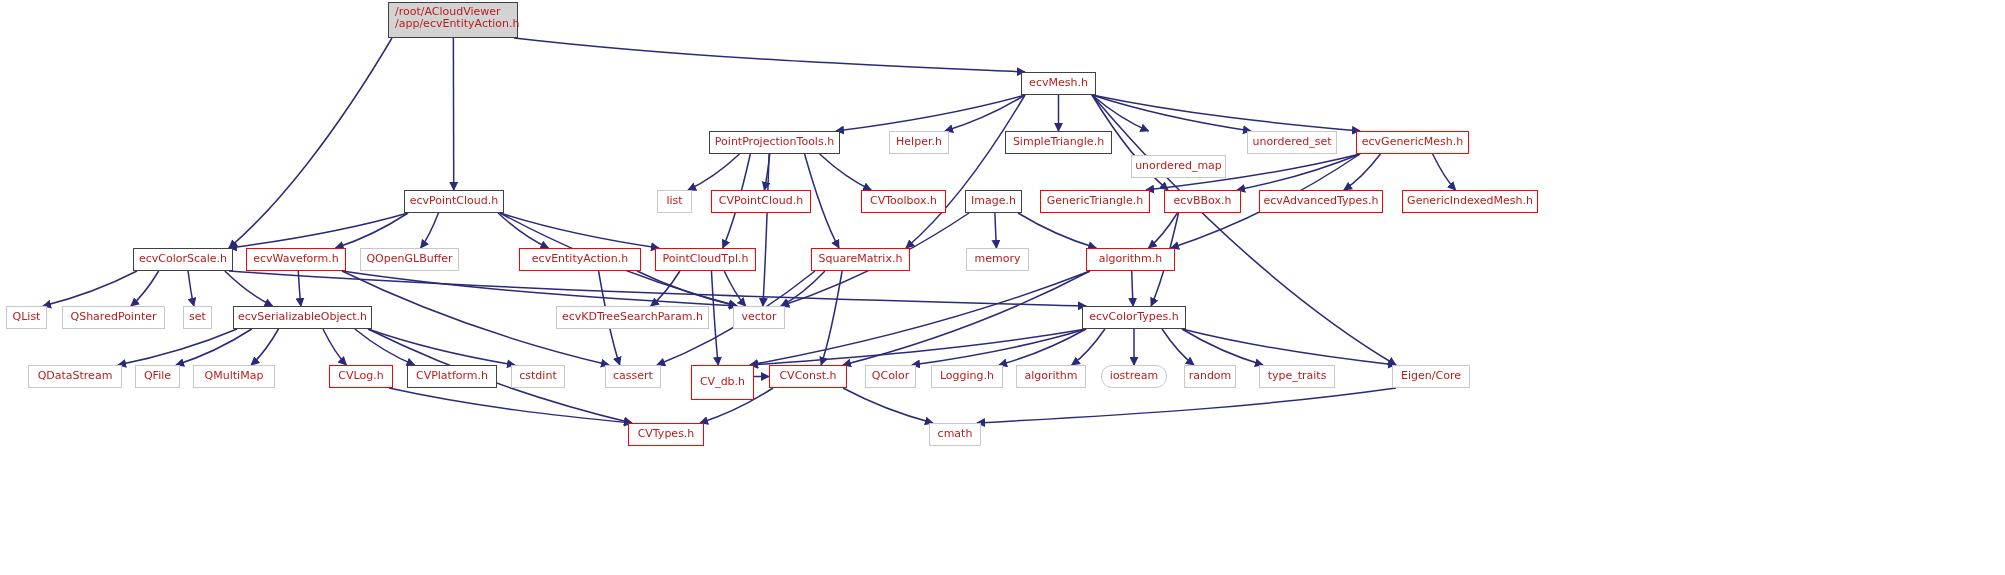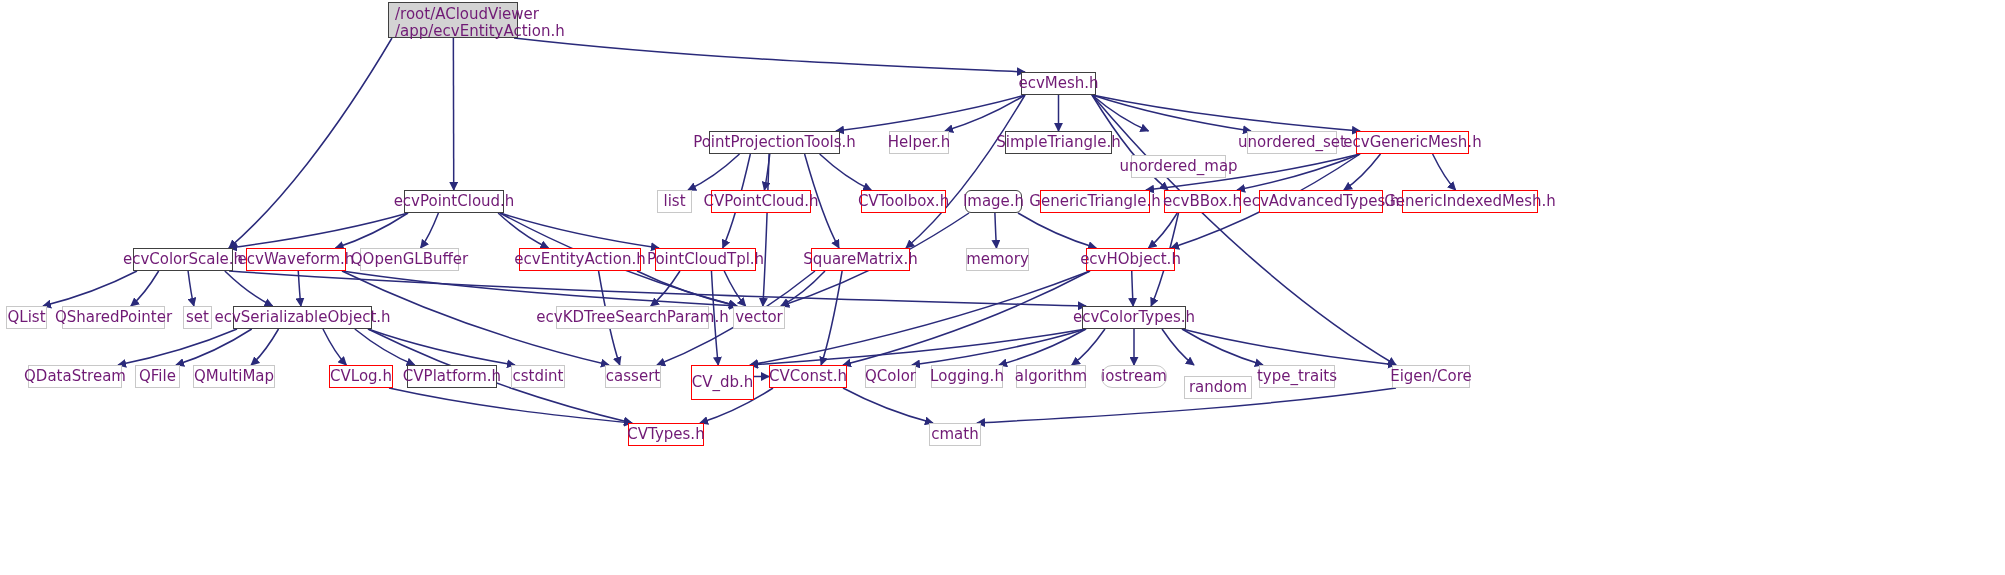--- a/index.html
+++ b/index.html
@@ -12,23 +12,23 @@
   }
   svg#edges{position:absolute;left:0;top:0;width:2005px;height:575px;}
   .node{
     position:absolute;
     box-sizing:border-box;
     display:flex;
     align-items:center;
     justify-content:center;
     text-align:center;
     background:#ffffff;
-    font-size:15px;
+    font-size:11px;
     line-height:1.12;
-    color:#701a75;
+    color:#b91c1c;
     white-space:pre;
     letter-spacing:0px;
   }
   .node.plain{border:1px solid #c8c8c8;}
   .node.black{border:1.6px solid #404040;}
   .node.red{border:1.6px solid #ff0000;}
   .node.root{border:1.6px solid #404040;background:#d3d3d3;}
   .node span{display:block;}
 </style>
 </head>
@@ -121,52 +121,52 @@
       <div class="node black" style="left: 709px; top: 131px; width: 131px; height: 23px;"><span>PointProjectionTools.h</span></div>
       <div class="node plain" style="left: 889px; top: 131px; width: 60px; height: 23px;"><span>Helper.h</span></div>
       <div class="node black" style="left: 1005px; top: 131px; width: 107px; height: 23px;"><span>SimpleTriangle.h</span></div>
       <div class="node plain" style="left: 1131px; top: 131px; width: 95px; height: 23px; margin-top: 24px;"><span>unordered_map</span></div>
       <div class="node plain" style="left: 1247px; top: 131px; width: 90px; height: 23px;"><span>unordered_set</span></div>
       <div class="node red" style="left: 1356px; top: 131px; width: 113px; height: 23px;"><span>ecvGenericMesh.h</span></div>
       <div class="node black" style="left: 404px; top: 190px; width: 100px; height: 23px;"><span>ecvPointCloud.h</span></div>
       <div class="node plain" style="left: 657px; top: 190px; width: 35px; height: 23px;"><span>list</span></div>
       <div class="node red" style="left: 711px; top: 190px; width: 100px; height: 23px;"><span>CVPointCloud.h</span></div>
       <div class="node red" style="left: 861px; top: 190px; width: 85px; height: 23px;"><span>CVToolbox.h</span></div>
-      <div class="node black" style="left: 965px; top: 190px; width: 57px; height: 23px; border-radius: 6px;"><span>Image.h</span></div>
+      <div class="node black" style="left: 965px; top: 190px; width: 57px; height: 23px;"><span>Image.h</span></div>
       <div class="node red" style="left: 1040px; top: 190px; width: 110px; height: 23px;"><span>GenericTriangle.h</span></div>
       <div class="node red" style="left: 1164px; top: 190px; width: 77px; height: 23px;"><span>ecvBBox.h</span></div>
       <div class="node red" style="left: 1259px; top: 190px; width: 124px; height: 23px;"><span>ecvAdvancedTypes.h</span></div>
       <div class="node red" style="left: 1402px; top: 190px; width: 136px; height: 23px;"><span>GenericIndexedMesh.h</span></div>
       <div class="node black" style="left: 133px; top: 248px; width: 100px; height: 23px;"><span>ecvColorScale.h</span></div>
       <div class="node red" style="left: 246px; top: 248px; width: 100px; height: 23px;"><span>ecvWaveform.h</span></div>
       <div class="node plain" style="left: 360px; top: 248px; width: 99px; height: 23px;"><span>QOpenGLBuffer</span></div>
       <div class="node red" style="left: 519px; top: 248px; width: 122px; height: 23px;"><span>ecvEntityAction.h</span></div>
       <div class="node red" style="left: 655px; top: 248px; width: 101px; height: 23px;"><span>PointCloudTpl.h</span></div>
       <div class="node red" style="left: 811px; top: 248px; width: 99px; height: 23px;"><span>SquareMatrix.h</span></div>
       <div class="node plain" style="left: 966px; top: 248px; width: 63px; height: 23px;"><span>memory</span></div>
-      <div class="node red" style="left: 1086px; top: 248px; width: 89px; height: 23px;"><span>ecvHObject.h</span></div>
+      <div class="node red" style="left: 1086px; top: 248px; width: 89px; height: 23px;"><span>algorithm.h</span></div>
       <div class="node plain" style="left: 6px; top: 306px; width: 41px; height: 23px;"><span>QList</span></div>
       <div class="node plain" style="left: 62px; top: 306px; width: 103px; height: 23px;"><span>QSharedPointer</span></div>
       <div class="node plain" style="left: 183px; top: 306px; width: 29px; height: 23px;"><span>set</span></div>
       <div class="node black" style="left: 233px; top: 306px; width: 139px; height: 23px;"><span>ecvSerializableObject.h</span></div>
       <div class="node plain" style="left: 556px; top: 306px; width: 153px; height: 23px;"><span>ecvKDTreeSearchParam.h</span></div>
       <div class="node plain" style="left: 733px; top: 306px; width: 52px; height: 23px;"><span>vector</span></div>
       <div class="node black" style="left: 1082px; top: 306px; width: 104px; height: 23px;"><span>ecvColorTypes.h</span></div>
       <div class="node plain" style="left: 28px; top: 365px; width: 94px; height: 23px;"><span>QDataStream</span></div>
       <div class="node plain" style="left: 135px; top: 365px; width: 45px; height: 23px;"><span>QFile</span></div>
       <div class="node plain" style="left: 193px; top: 365px; width: 82px; height: 23px;"><span>QMultiMap</span></div>
       <div class="node red" style="left: 329px; top: 365px; width: 64px; height: 23px;"><span>CVLog.h</span></div>
       <div class="node black" style="left: 407px; top: 365px; width: 90px; height: 23px;"><span>CVPlatform.h</span></div>
       <div class="node plain" style="left: 511px; top: 365px; width: 54px; height: 23px;"><span>cstdint</span></div>
       <div class="node plain" style="left: 605px; top: 365px; width: 56px; height: 23px;"><span>cassert</span></div>
       <div class="node red" style="left: 691px; top: 365px; width: 63px; height: 35px;"><span>CV_db.h</span></div>
       <div class="node red" style="left: 769px; top: 365px; width: 78px; height: 23px;"><span>CVConst.h</span></div>
       <div class="node plain" style="left: 865px; top: 365px; width: 51px; height: 23px;"><span>QColor</span></div>
       <div class="node plain" style="left: 931px; top: 365px; width: 72px; height: 23px;"><span>Logging.h</span></div>
       <div class="node plain" style="left: 1016px; top: 365px; width: 70px; height: 23px;"><span>algorithm</span></div>
       <div class="node plain" style="left: 1101px; top: 365px; width: 66px; height: 23px; border-radius: 11px;"><span>iostream</span></div>
-      <div class="node plain" style="left: 1184px; top: 376px; width: 68px; height: 23px;"><span>random</span></div>
+      <div class="node plain" style="left: 1184px; top: 365px; width: 52px; height: 23px;"><span>random</span></div>
       <div class="node plain" style="left: 1259px; top: 365px; width: 76px; height: 23px;"><span>type_traits</span></div>
       <div class="node plain" style="left: 1392px; top: 365px; width: 78px; height: 23px;"><span>Eigen/Core</span></div>
       <div class="node red" style="left: 628px; top: 423px; width: 76px; height: 23px;"><span>CVTypes.h</span></div>
       <div class="node plain" style="left: 929px; top: 423px; width: 52px; height: 23px; text-align: right;"><span>cmath</span></div>
     </div>
 </div>
 
 </body></html>

